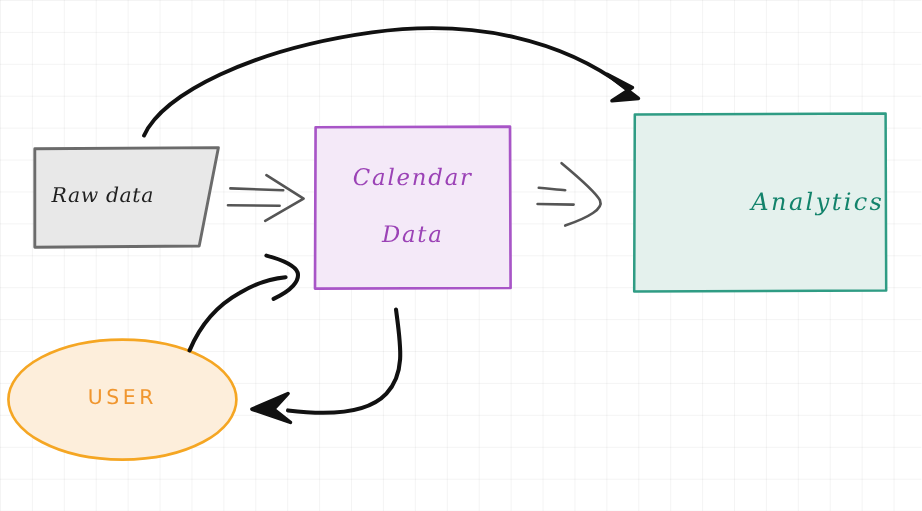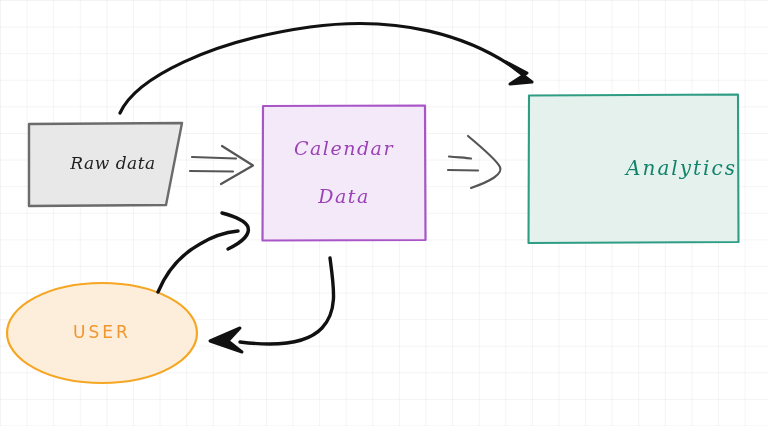--- a/index.html
+++ b/index.html
@@ -108,21 +108,21 @@
       <path d="M330,258 C334,288 338,311 322,328 C306,345 272,346 240,342" fill="none" stroke="#111111" stroke-width="3.4" stroke-linecap="round"></path>
       <path d="M240,328 L210,341 L242,352 L228,341 Z" fill="#111111" stroke="#111111" stroke-width="3" stroke-linejoin="round"></path>
     </g>
 
     <g fill="none" stroke="#111111" stroke-width="3.4" stroke-linecap="round" stroke-linejoin="round">
       <path d="M158,292 C166,273 180,255 200,244 C213,236 228,232 238,231"></path>
       <path d="M222,213 C237,217 246,222 248,227 C250,234 243,242 228,249"></path>
     </g>
   </svg>
 
-  <div class="node-label lbl-raw" style="left:33px; top:128px; width:140px; height:72px; justify-content:center; padding-left:10px;">
+  <div class="node-label lbl-raw" style="left:33px; top:128px; width:140px; height:72px; justify-content:flex-start; padding-left:10px;">
     <span>Raw data</span>
   </div>
 
   <div class="node-label lbl-calendar" style="left:262px; top:105px; width:164px; height:136px; flex-direction:column;">
     <span>Calendar</span>
     <span style="margin-top:24px;">Data</span>
   </div>
 
   <div class="node-label lbl-analytics" style="left:528px; top:94px; width:211px; height:149px;margin-left:48px;">
     <span>Analytics</span>

